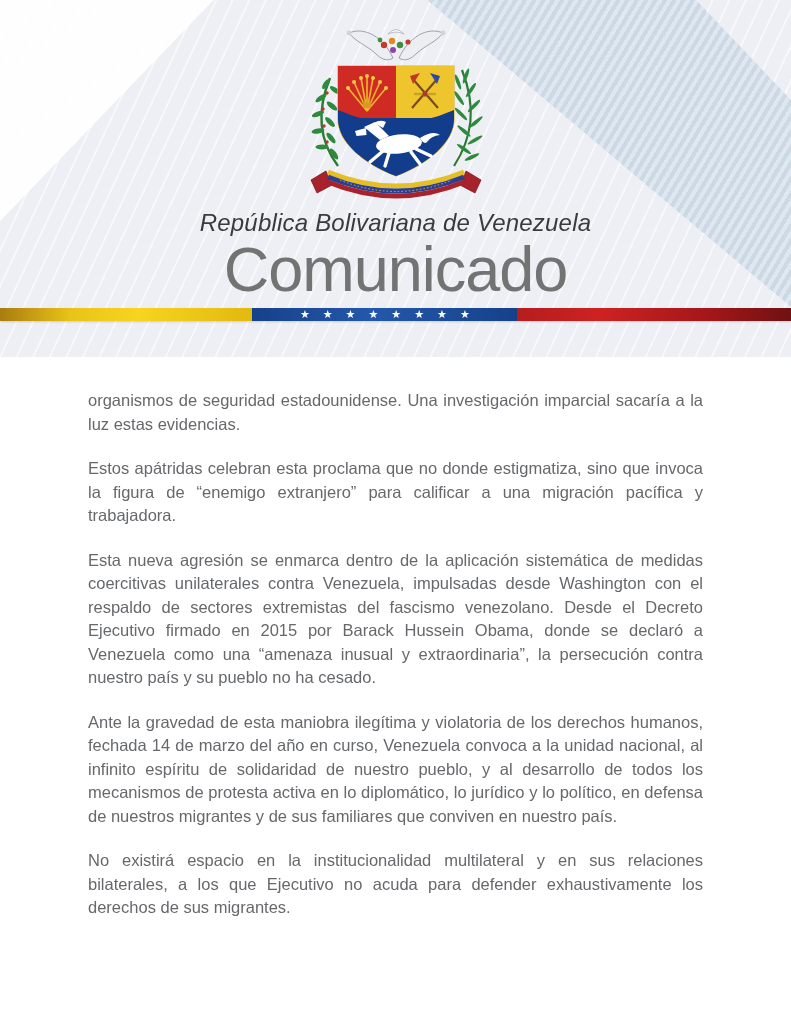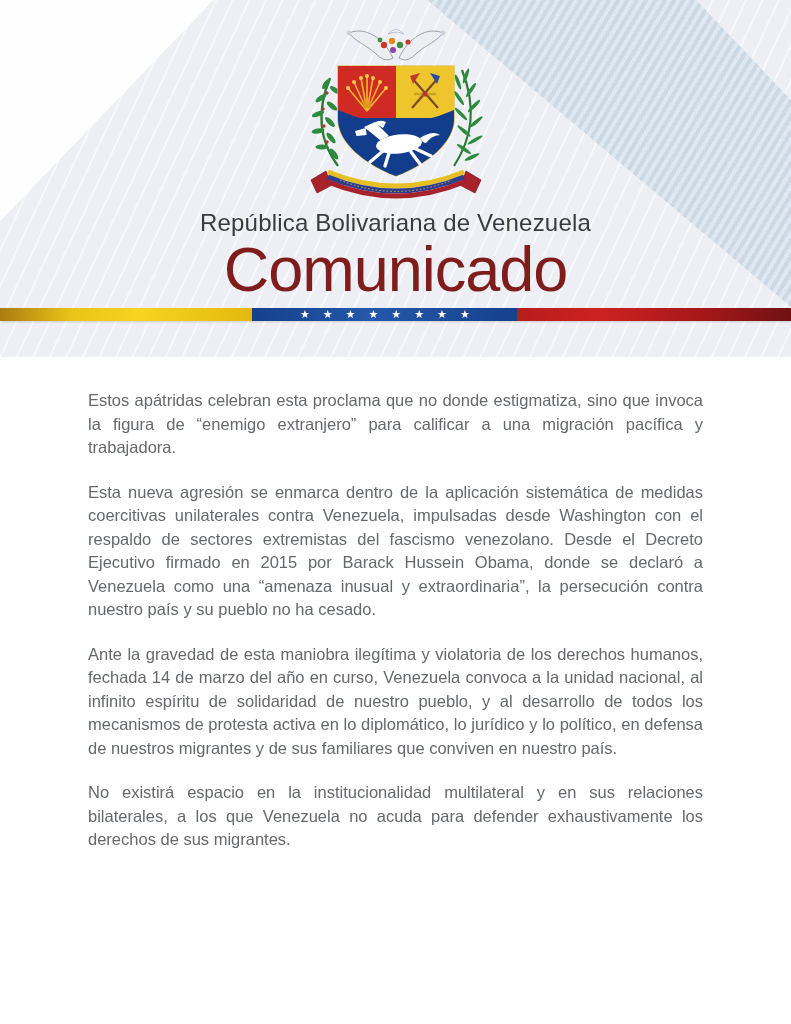--- a/index.html
+++ b/index.html
@@ -42,28 +42,29 @@
     padding-top:14px;
     height:194px;
   }
   .country-title{
     position:relative;
     text-align:center;
     font-size:24px;
     line-height:30px;
     color:#3b3b3d;
     letter-spacing:.2px;
+    font-style:italic;
   }
   .doc-title{
     position:relative;
     text-align:center;
     font-size:63px;
     line-height:62px;
     font-weight:400;
-    color:#7f1d1d;
+    color:#737373;
     letter-spacing:-1px;
   }
   
   .flag-bar{
     position:relative;
     margin-top:8px;
     width:791px;height:13px;
     display:flex;
     box-shadow:0 1px 2px rgba(0,0,0,.15);
   }
@@ -232,17 +233,18 @@
   <div class="flag-bar">
     <div class="flag-yellow"></div>
     <div class="flag-blue">
       <span class="stars">★★★★★★★★</span>
     </div>
     <div class="flag-red"></div>
   </div>
 </div>
 
 <div class="doc-body">
+  <p>organismos de seguridad estadounidense. Una investigación imparcial sacaría a la luz estas evidencias.</p>
   <p>Estos apátridas celebran esta proclama que no donde estigmatiza, sino que invoca la figura de “enemigo extranjero” para calificar a una migración pacífica y trabajadora.</p>
   <p>Esta nueva agresión se enmarca dentro de la aplicación sistemática de medidas coercitivas unilaterales contra Venezuela, impulsadas desde Washington con el respaldo de sectores extremistas del fascismo venezolano. Desde el Decreto Ejecutivo firmado en 2015 por Barack Hussein Obama, donde se declaró a Venezuela como una “amenaza inusual y extraordinaria”, la persecución contra nuestro país y su pueblo no ha cesado.</p>
   <p>Ante la gravedad de esta maniobra ilegítima y violatoria de los derechos humanos, fechada 14 de marzo del año en curso, Venezuela convoca a la unidad nacional, al infinito espíritu de solidaridad de nuestro pueblo, y al desarrollo de todos los mecanismos de protesta  activa en lo diplomático, lo jurídico y lo político, en defensa de nuestros migrantes y de sus familiares que conviven en nuestro país.</p>
-  <p>No existirá espacio en la institucionalidad multilateral y en sus relaciones bilaterales, a los que Venezuela no acuda para defender exhaustivamente los derechos de sus migrantes.</p>
+  <p>No existirá espacio en la institucionalidad multilateral y en sus relaciones bilaterales, a los que Ejecutivo no acuda para defender exhaustivamente los derechos de sus migrantes.</p>
 </div>
 
 </body></html>

